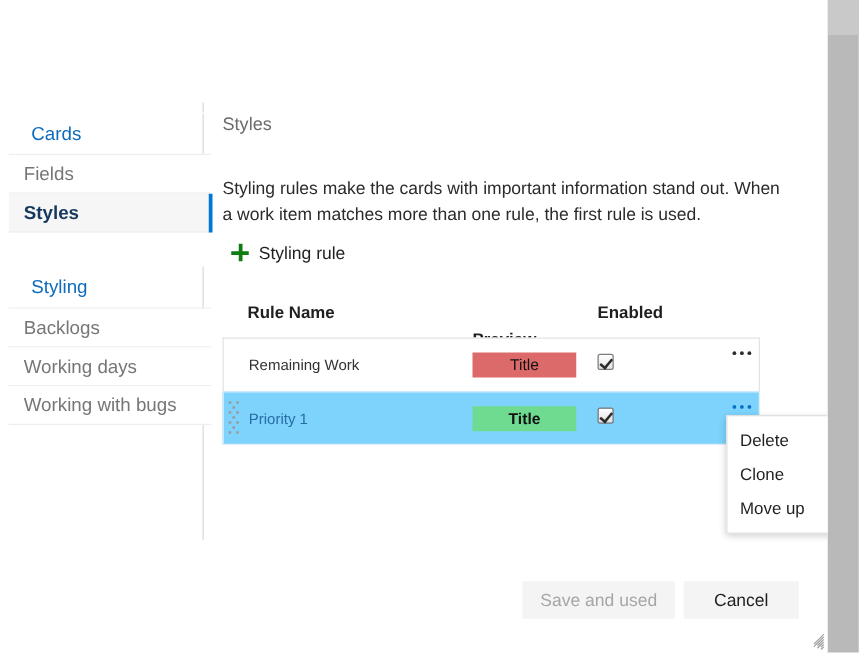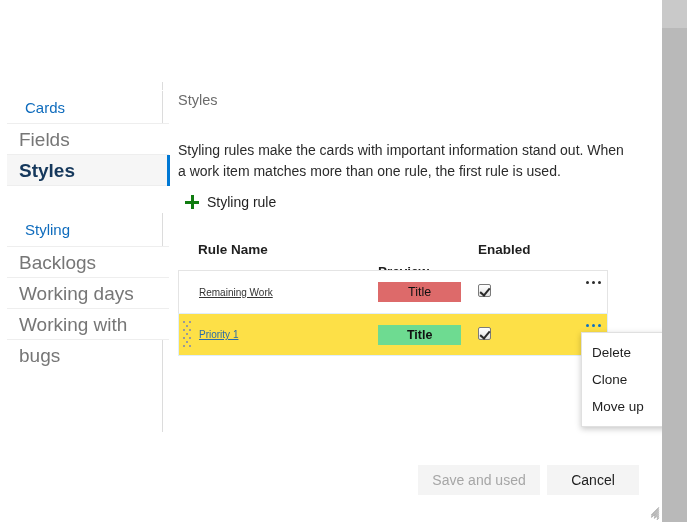--- a/index.html
+++ b/index.html
@@ -109,21 +109,21 @@
     font-size: 15px;
     color: #0f6cbd;
     border-bottom: 1px solid #eeeeee;
     box-sizing: border-box;
   }
   .nav-group-title.first { border-top: 1px solid #ffffff; }
   .nav-item {
     height: 31px;
     line-height: 31px;
     padding-left: 12px;
-    font-size: 19px;
+    font-size: 15px;
     color: #767676;
     border-bottom: 1px solid #eeeeee;
     box-sizing: border-box;
     cursor: pointer;
     position: relative;
     background: #ffffff;
   }
   .nav-item.selected {
     background: #f6f6f6;
     color: #15385c;
@@ -212,44 +212,43 @@
     display: flex;
     align-items: center;
     height: 43px;
     background: #ffffff;
     border: 1px solid #e4e4e4;
     border-bottom: none;
     box-sizing: border-box;
   }
   .rule-row:last-child { border-bottom: 1px solid #e4e4e4; }
   .rule-row.selected {
-    background: #fde047;
+    background: #7dd3fc;
     border-color: #dfeefb;
   }
   .drag-handle {
     position: absolute;
     left: 4px;
     top: 7px;
     width: 9px;
     height: 28px;
     cursor: grab;
   }
   .drag-handle i {
     position: absolute;
     width: 2px;
     height: 2px;
     background: #9a9a9a;
   }
   .rule-name {
     width: 200px;
     padding-left: 20px;
     box-sizing: border-box;
-    font-size: 10px;
+    font-size: 12px;
     color: #333333;
-    text-decoration: underline;
   }
   .rule-row.selected .rule-name { color: #2a6ca8; }
   .preview-cell { width: 100px; }
   .preview-chip {
     width: 83px;
     height: 20px;
     line-height: 20px;
     text-align: center;
     font-size: 12.5px;
     color: #111111;

